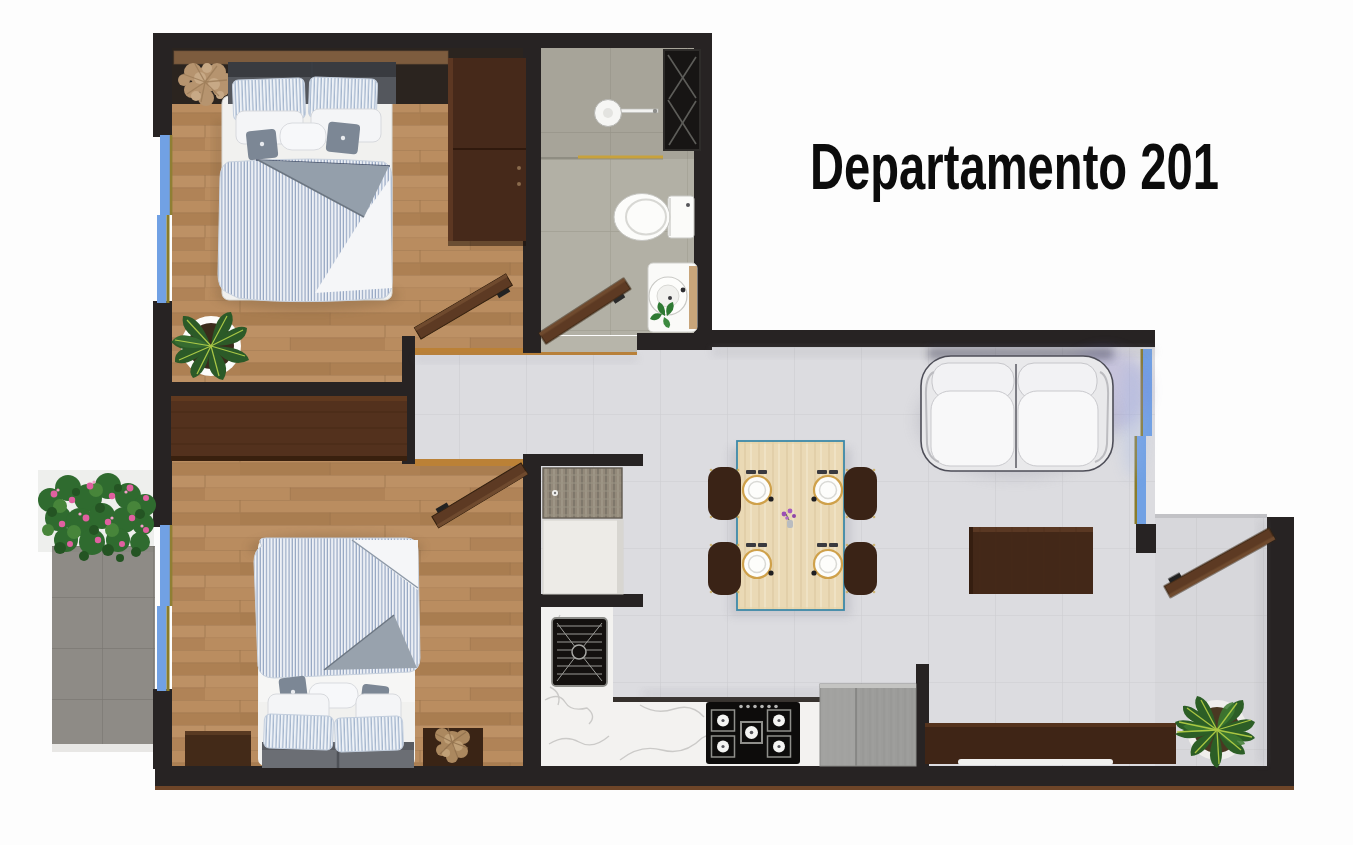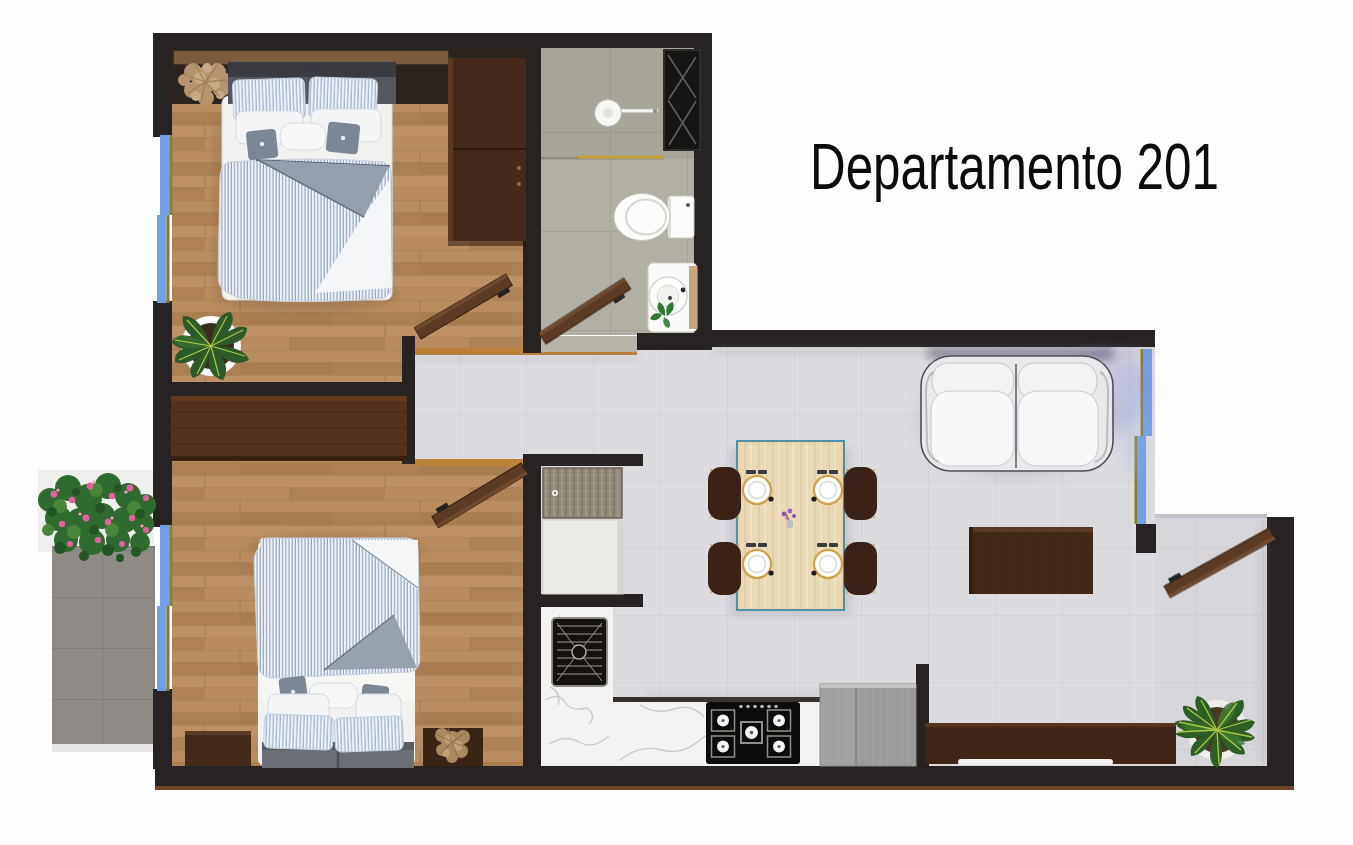--- a/index.html
+++ b/index.html
@@ -1,16 +1,16 @@
 <!DOCTYPE html>
 <html><head>
 <meta charset="utf-8">
 <style>
   html,body{margin:0;padding:0;background:#ffffff;}
-  #stage{position:relative;width:1353px;height:845px;overflow:hidden;background:#fdfdfd;font-family:"Liberation Sans",sans-serif;}
+  #stage{position:relative;width:1353px;height:845px;overflow:hidden;background:#fdfdfd;font-family:"Liberation Sans",sans-serif;font-weight:bold;}
   svg{position:absolute;left:0;top:0;}
 </style>
 </head>
 <body>
 <div id="stage">
 <svg width="1353" height="845" viewBox="0 0 1353 845">
 <defs>
   <pattern id="wood" width="180" height="50" patternUnits="userSpaceOnUse">
     <rect width="180" height="50" fill="#b5885b"></rect>
     <rect y="0" width="180" height="12.5" fill="#ba8d60"></rect>

